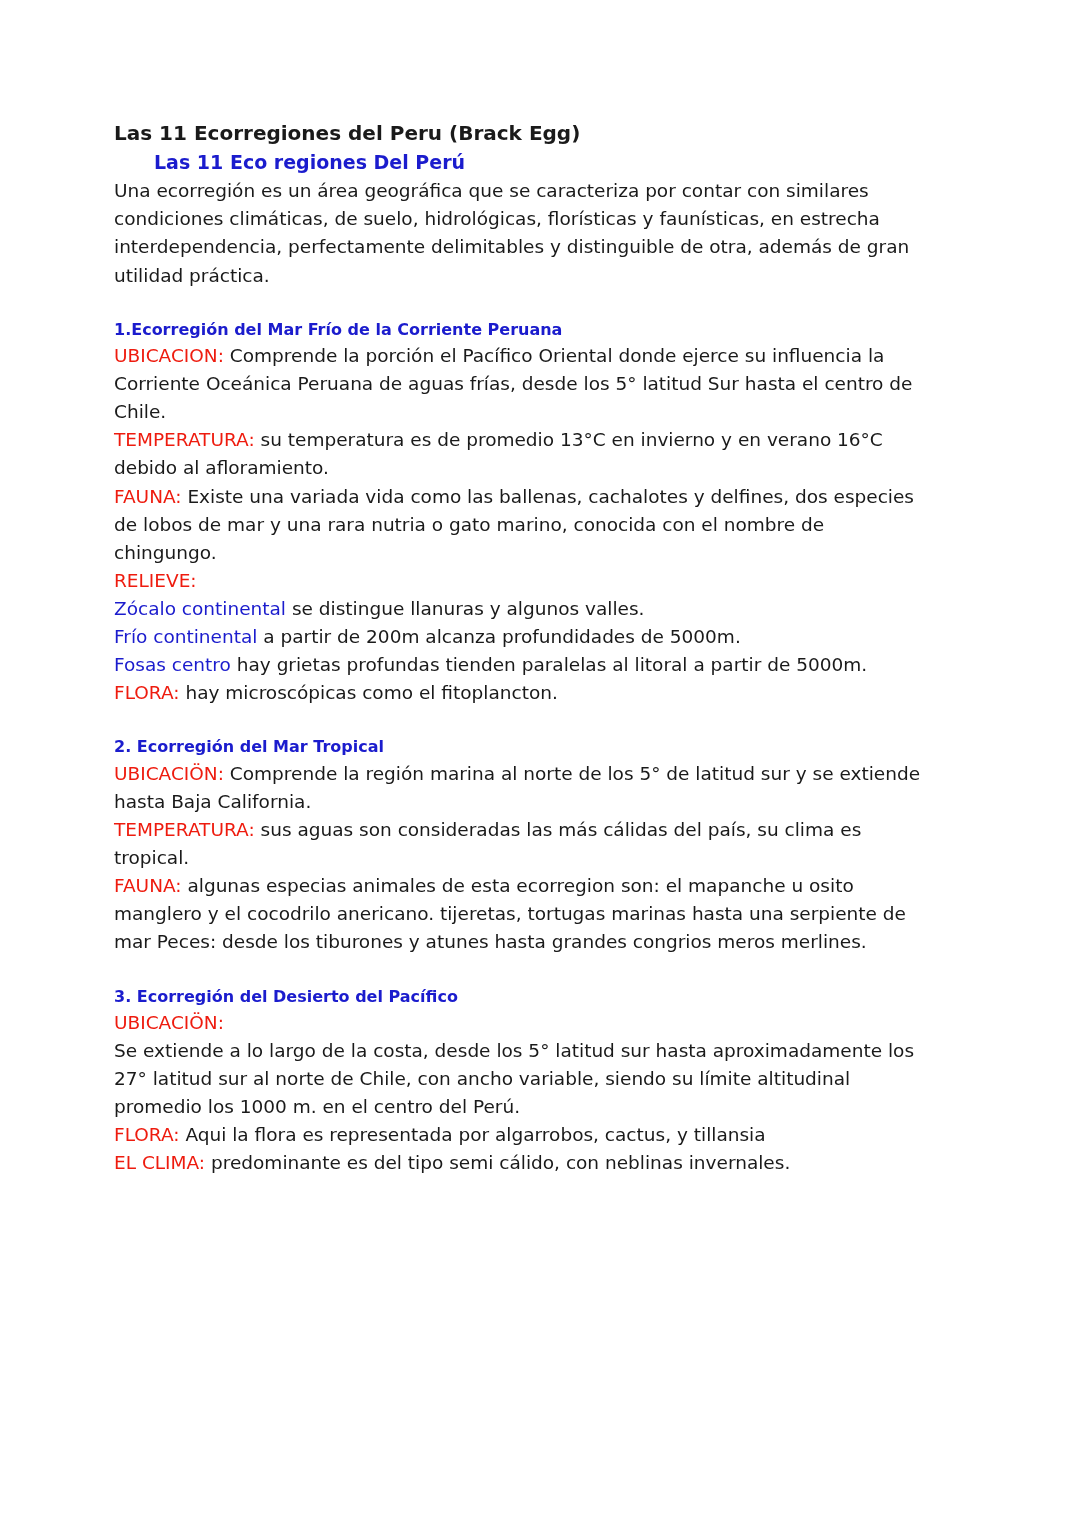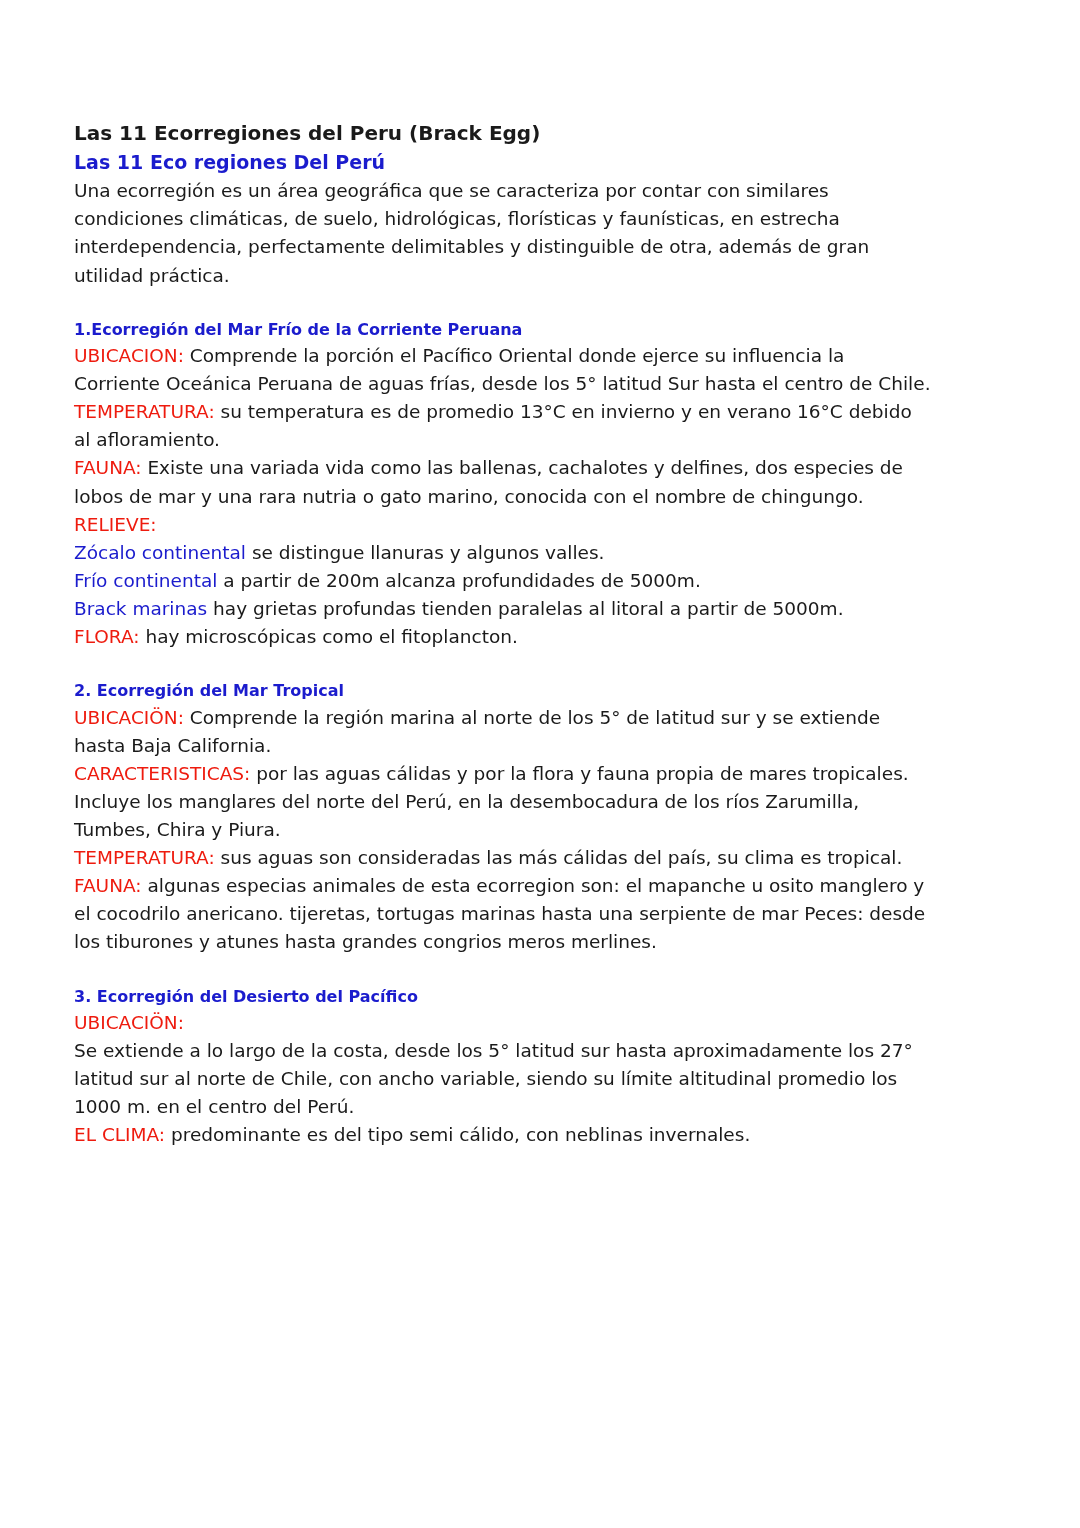--- a/index.html
+++ b/index.html
@@ -11,40 +11,41 @@
     width: 1080px;
     height: 1528px;
     font-family: "DejaVu Sans", "Liberation Sans", sans-serif;
     color: var(--black, #1a1a1a);
     overflow: hidden;
   }
   .page {
     box-sizing: border-box;
     width: 1080px;
     height: 1528px;
-    padding: 118px 148px 40px 74px;
+    padding: 118px 148px 40px 114px;
     background: #ffffff;
   }
   .doc-body {
     font-size: 18.5px;
     line-height: 1.52;
   }
   p.block {
     margin: 0;
     padding: 0;
   }
   p.title {
     font-weight: bold;
     font-size: 20px;
     color: var(--black, #1a1a1a);
   }
   p.subtitle {
     font-weight: bold;
     font-size: 19px;
     color: var(--blue, #1b1ccd);
+    margin-left: 40px;
   }
   p.heading {
     font-weight: bold;
     font-size: 16px;
     color: var(--blue, #1b1ccd);
     margin-top: 28px;
   }
   .space-before {
     margin-top: 28px;
   }
@@ -61,25 +62,25 @@
       <p class="block title"><span class="c-black bold">Las 11 Ecorregiones del Peru (Brack Egg)</span></p>
       <p class="block subtitle"><span class="c-blue bold">Las 11 Eco regiones Del Perú</span></p>
       <p class="block para"><span class="c-black">Una ecorregión es un área geográfica que se caracteriza por contar con similares condiciones climáticas, de suelo, hidrológicas, florísticas y faunísticas, en estrecha interdependencia, perfectamente delimitables y distinguible de otra, además de gran utilidad práctica.</span></p>
       <p class="block heading"><span class="c-blue bold">1.Ecorregión del Mar Frío de la Corriente Peruana</span></p>
       <p class="block para"><span class="c-red">UBICACION:</span><span class="c-black"> Comprende la porción el Pacífico Oriental donde ejerce su influencia la Corriente Oceánica Peruana de aguas frías, desde los 5° latitud Sur hasta el centro de Chile.</span></p>
       <p class="block para"><span class="c-red">TEMPERATURA:</span><span class="c-black"> su temperatura es de promedio 13°C en invierno y en verano 16°C debido al afloramiento.</span></p>
       <p class="block para"><span class="c-red">FAUNA:</span><span class="c-black"> Existe una variada vida como las ballenas, cachalotes y delfines, dos especies de lobos de mar y una rara nutria o gato marino, conocida con el nombre de chingungo.</span></p>
       <p class="block para"><span class="c-red">RELIEVE:</span></p>
       <p class="block para"><span class="c-blue">Zócalo continental</span><span class="c-black"> se distingue llanuras y algunos valles.</span></p>
       <p class="block para"><span class="c-blue">Frío continental</span><span class="c-black"> a partir de 200m alcanza profundidades de 5000m.</span></p>
-      <p class="block para"><span class="c-blue">Brack marinas</span><span class="c-black"> hay grietas profundas tienden paralelas al litoral a partir de 5000m.</span></p>
+      <p class="block para"><span class="c-blue">Fosas centro</span><span class="c-black"> hay grietas profundas tienden paralelas al litoral a partir de 5000m.</span></p>
       <p class="block para"><span class="c-red">FLORA:</span><span class="c-black"> hay microscópicas como el fitoplancton.</span></p>
       <p class="block heading"><span class="c-blue bold">2. Ecorregión del Mar Tropical</span></p>
       <p class="block para"><span class="c-red">UBICACIÖN:</span><span class="c-black"> Comprende la región marina al norte de los 5° de latitud sur y se extiende hasta Baja California.</span></p>
-      <p class="block para"><span class="c-red">CARACTERISTICAS:</span><span class="c-black"> por las aguas cálidas y por la flora y fauna propia de mares tropicales. Incluye los manglares del norte del Perú, en la desembocadura de los ríos Zarumilla, Tumbes, Chira y Piura.</span></p>
       <p class="block para"><span class="c-red">TEMPERATURA:</span><span class="c-black"> sus aguas son consideradas las más cálidas del país, su clima es tropical.</span></p>
       <p class="block para"><span class="c-red">FAUNA:</span><span class="c-black"> algunas especias animales de esta ecorregion son: el mapanche u osito manglero y el cocodrilo anericano. tijeretas, tortugas marinas hasta una serpiente de mar Peces: desde los tiburones y atunes hasta grandes congrios meros merlines.</span></p>
       <p class="block heading"><span class="c-blue bold">3. Ecorregión del Desierto del Pacífico</span></p>
       <p class="block para"><span class="c-red">UBICACIÖN:</span></p>
       <p class="block para"><span class="c-black">Se extiende a lo largo de la costa, desde los 5° latitud sur hasta aproximadamente los 27° latitud sur al norte de Chile, con ancho variable, siendo su límite altitudinal promedio los 1000 m. en el centro del Perú.</span></p>
+      <p class="block para"><span class="c-red">FLORA:</span><span class="c-black"> Aqui la flora es representada por algarrobos, cactus, y tillansia</span></p>
       <p class="block para"><span class="c-red">EL CLIMA:</span><span class="c-black"> predominante es del tipo semi cálido, con neblinas invernales.</span></p>
     </div>
 </main>
 
 </body></html>

